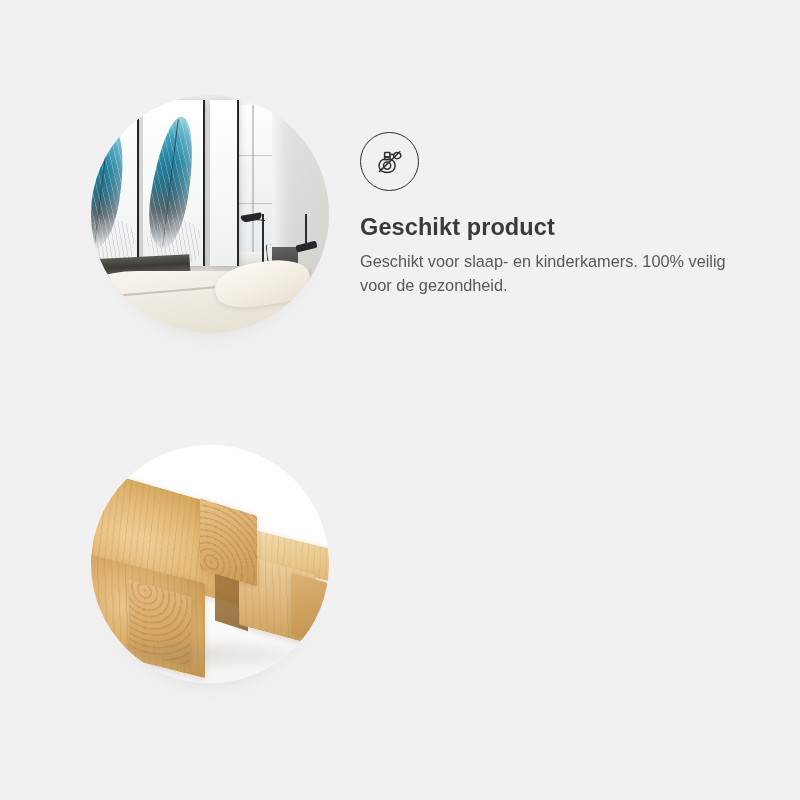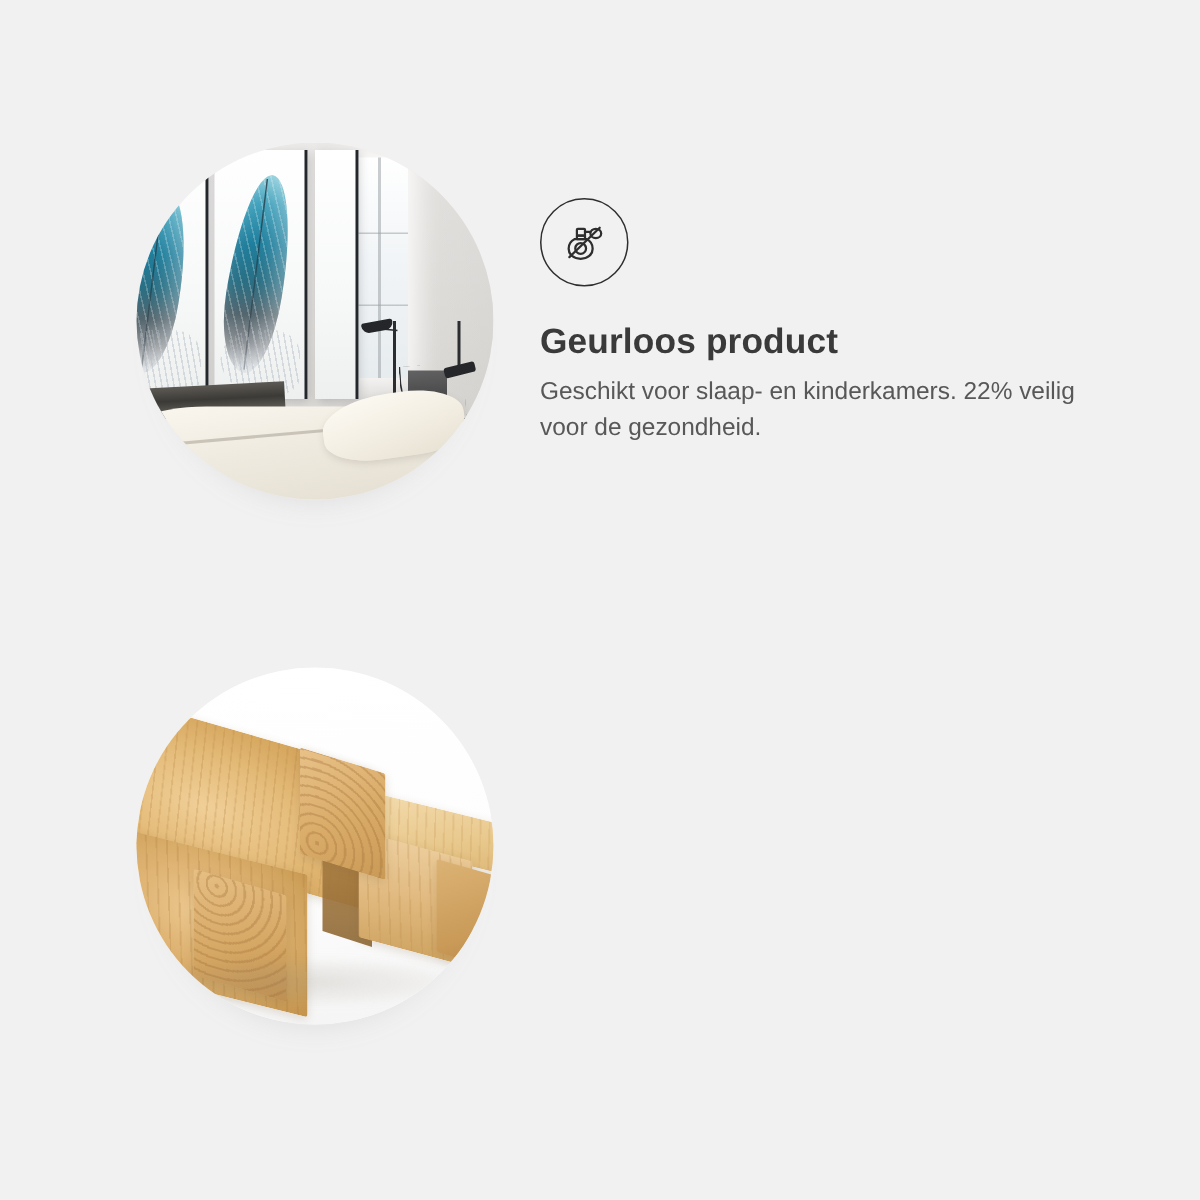--- a/index.html
+++ b/index.html
@@ -537,23 +537,23 @@
 
             <ellipse cx="26.2" cy="12.6" rx="3.6" ry="3.1"></ellipse>
 
             <circle cx="16.1" cy="22.6" r="3.6"></circle>
 
             <path d="M8.6 28.4L28.8 8.8"></path>
           </g>
         </svg>
       </div>
 
-      <h2 class="feature-title">Geurloos product</h2>
-
-      <p class="feature-desc">Geschikt voor slaap- en kinderkamers. 22% veilig voor de gezondheid.</p>
+      <h2 class="feature-title">Geschikt product</h2>
+
+      <p class="feature-desc">Geschikt voor slaap- en kinderkamers. 100% veilig voor de gezondheid.</p>
     </div>
   </section>
 
   <section class="feature feature--solid">
 
     <div class="photo-wrap">
       <div class="photo-shadow"></div>
       <div class="photo">
         <div class="wood-scene">
           <div class="beam beam-top"></div>

